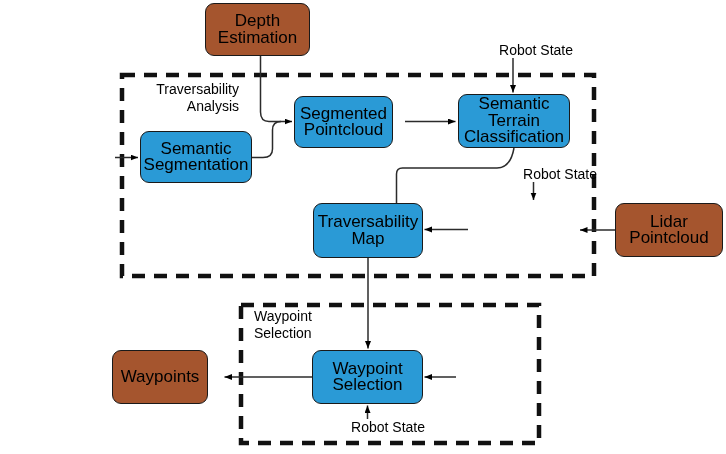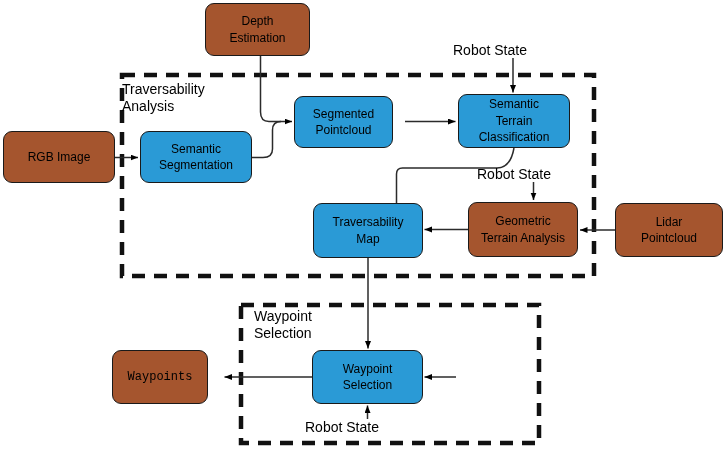--- a/index.html
+++ b/index.html
@@ -19,35 +19,35 @@
   }
   .node {
     position: absolute;
     box-sizing: border-box;
     border: 1.6px solid #1a1a1a;
     border-radius: 9px;
     display: flex;
     align-items: center;
     justify-content: center;
     text-align: center;
-    font-size: 12px;
+    font-size: 17px;
     line-height: 16.5px;
     white-space: pre-line;
     z-index: 2;
     padding: 0 2px;
   }
   .node.process { background: #2a9ad6; }
   .node.io { background: #a5552e; }
   .flabel {
     position: absolute;
     font-size: 14px;
     line-height: 16.5px;
     white-space: pre-line;
     z-index: 2;
-    text-align: left;
+    text-align: right;
   }
   .flabel.left { text-align: left; }
 </style>
 </head>
 <body>
 
 <div class="stage">
 
   <svg class="wires" width="726" height="454" viewBox="0 0 726 454">
     <defs>
@@ -72,42 +72,39 @@
       <path d="M368,258 V348.5" marker-end="url(#arrow)"></path>
       <path d="M312,377 H224.5" marker-end="url(#arrow)"></path>
       <path d="M456,377 H424.5" marker-end="url(#arrow)"></path>
       <path d="M367.5,419 V405.5" marker-end="url(#arrow)"></path>
     </g>
   </svg>
 
   <div class="node io" style="left:205px; top:3px; width:105px; height:53px;">Depth
 Estimation</div>
 
-  <div class="node io" style="left:3px; top:131px; width:112px; height:52px;">RGB Image</div>
 
   <div class="node process" style="left:140px; top:131px; width:112px; height:52px;">Semantic
 Segmentation</div>
 
   <div class="node process" style="left:294px; top:96px; width:99px; height:52px;">Segmented
 Pointcloud</div>
 
   <div class="node process" style="left:458px; top:94px; width:112px; height:54px;">Semantic
 Terrain
 Classification</div>
 
   <div class="node process" style="left:313px; top:203px; width:110px; height:55px;">Traversability
 Map</div>
 
-  <div class="node io" style="left:468px; top:202px; width:110px; height:55px;">Geometric
-Terrain Analysis</div>
 
   <div class="node io" style="left:615px; top:203px; width:108px; height:54px;text-align:center;">Lidar
 Pointcloud</div>
 
-  <div class="node io" style="left:112px; top:350px; width:96px; height:54px;font-family:Liberation Mono, monospace;">Waypoints</div>
+  <div class="node io" style="left:112px; top:350px; width:96px; height:54px;">Waypoints</div>
 
   <div class="node process" style="left:312px; top:350px; width:111px; height:54px;">Waypoint
 Selection</div>
 
   <div class="flabel" style="left:122px; top:81px; width:117px;">Traversability
 Analysis</div>
 
   <div class="flabel left" style="left:254px; top:308px; width:100px;">Waypoint
 Selection</div>
 

